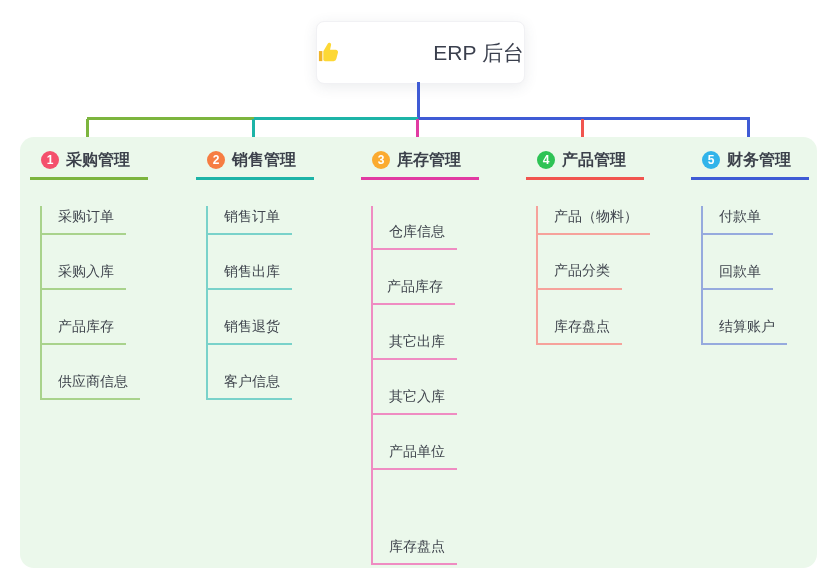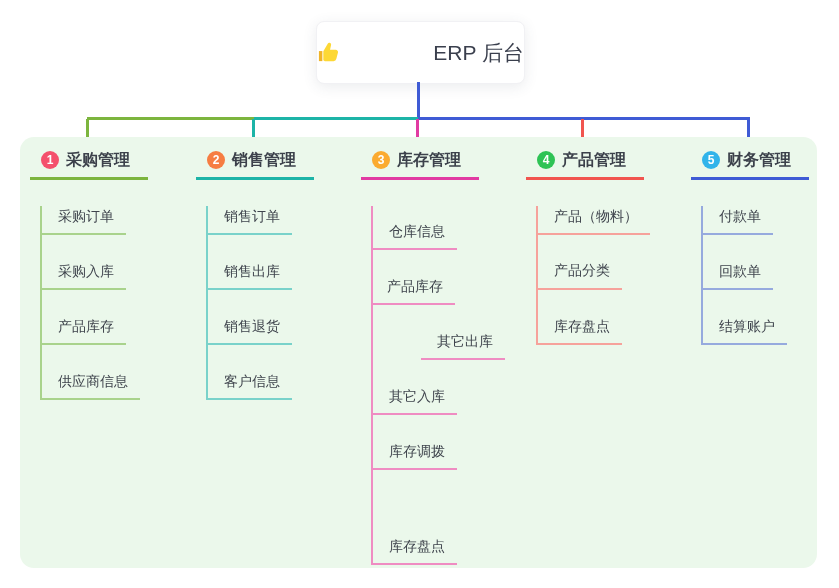--- a/index.html
+++ b/index.html
@@ -114,23 +114,23 @@
   </div>
 
   <div class="col c3">
     <div class="branch-header" style="border-bottom-color: rgb(225, 59, 162);">
       <span class="badge" style="background: rgb(251, 171, 48);">3</span>
       <span>库存管理</span>
     </div>
     <div class="children" style="border-left-color: rgb(239, 140, 194);">
       <div class="child"><span style="border-bottom-color: rgb(239, 140, 194); margin-top: 15px;">仓库信息</span></div>
       <div class="child"><span style="border-bottom-color: rgb(239, 140, 194); padding-left: 14px;">产品库存</span></div>
-      <div class="child"><span style="border-bottom-color: rgb(239, 140, 194); margin-left: 48px;">其它出库</span></div>
+      <div class="child"><span style="border-bottom-color: rgb(239, 140, 194);">其它出库</span></div>
       <div class="child"><span style="border-bottom-color: rgb(239, 140, 194); text-align: right;">其它入库</span></div>
-      <div class="child"><span style="border-bottom-color: rgb(239, 140, 194);">库存调拨</span></div>
+      <div class="child"><span style="border-bottom-color: rgb(239, 140, 194);">产品单位</span></div>
       <div class="child"><span style="border-bottom-color: rgb(239, 140, 194); margin-top: 40px;">库存盘点</span></div>
     </div>
   </div>
 
   <div class="col c4">
     <div class="branch-header" style="border-bottom-color: rgb(241, 85, 79);">
       <span class="badge" style="background: rgb(46, 195, 85);">4</span>
       <span>产品管理</span>
     </div>
     <div class="children" style="border-left-color: rgb(246, 162, 155);">

